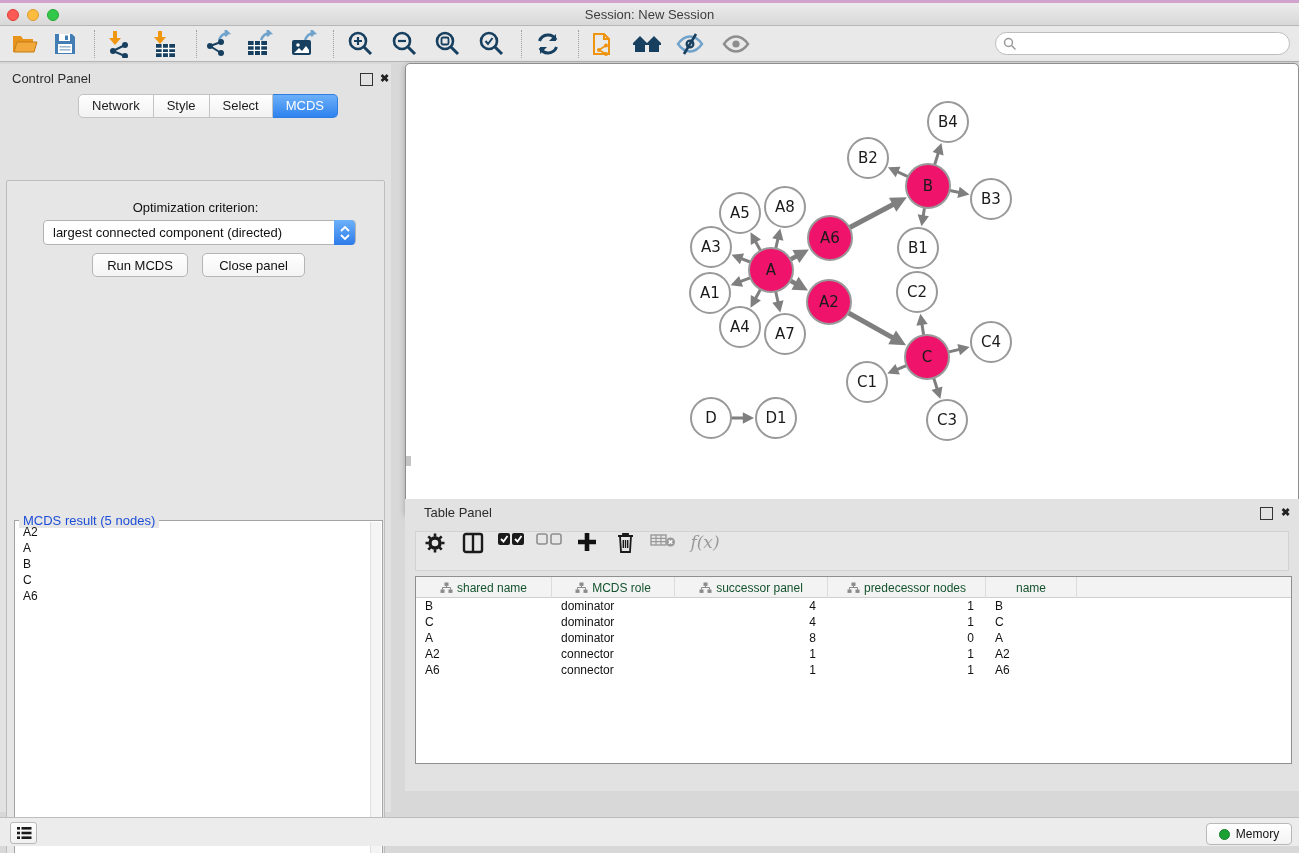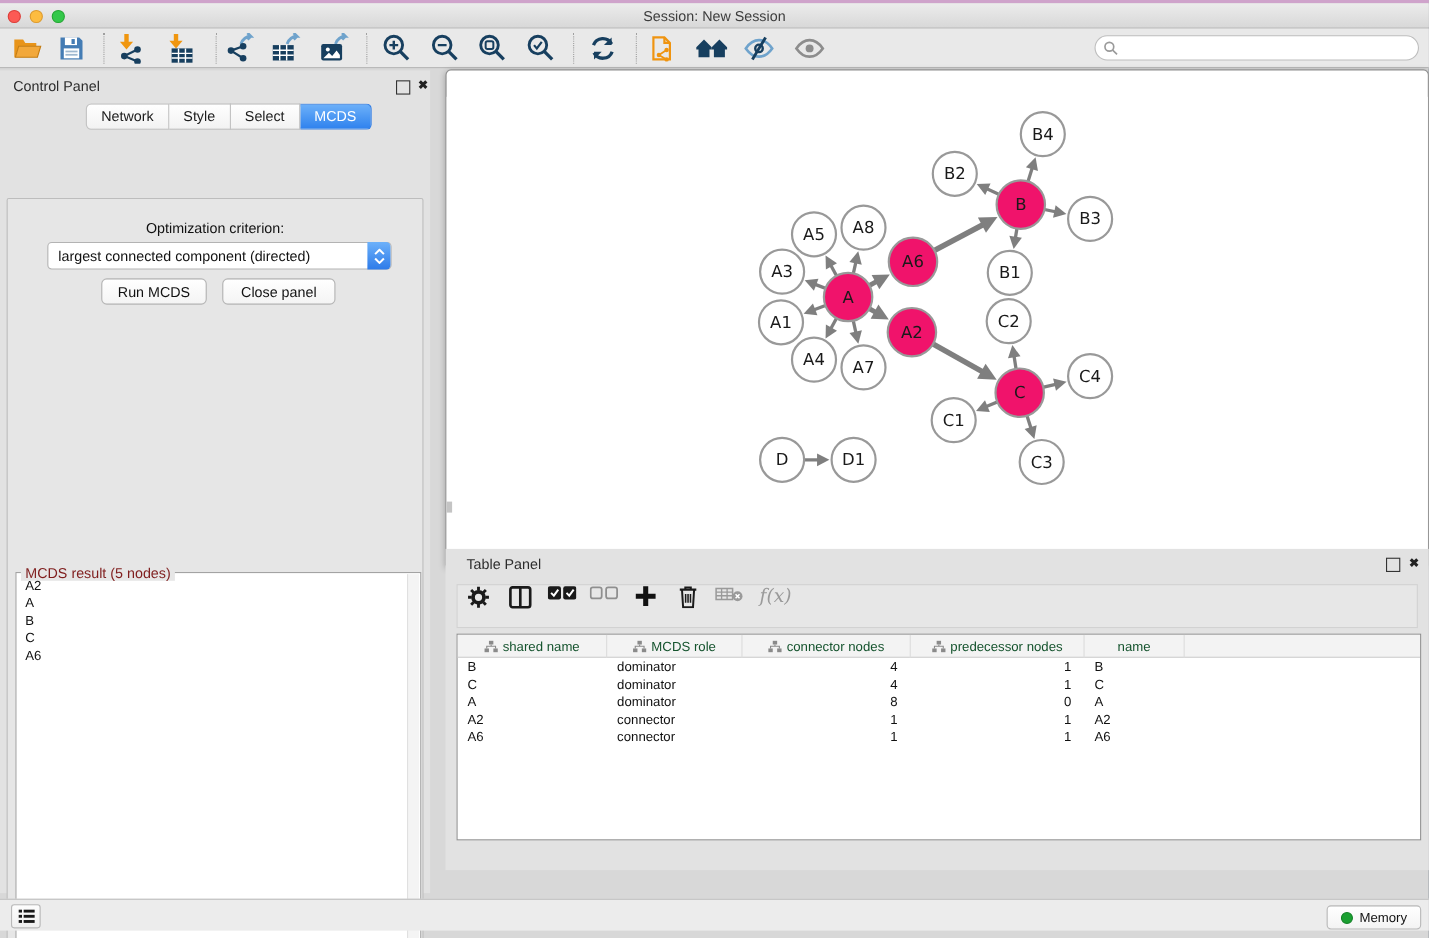--- a/index.html
+++ b/index.html
@@ -54,21 +54,21 @@
     background:linear-gradient(#6db1fa,#2d7be9); border-radius:0 4px 4px 0;
     display:flex; flex-direction:column; align-items:center; justify-content:center; }
   .dd-stepper svg { display:block; }
   .btn { position:absolute; height:24px; background:linear-gradient(#ffffff,#f4f4f4);
     border:1px solid #b5b5b5; border-radius:5px; font-size:13px; color:#111;
     display:flex; align-items:center; justify-content:center; font-family:"Liberation Sans",sans-serif; }
 
   .groupbox { position:absolute; left:14px; top:456px; width:369px; height:343px;
     border:1px solid #a3a3a3; background:#fff; }
   .groupbox-legend { position:absolute; left:4px; top:-8px; background:#e6e6e6;
-    padding:0 4px; font-size:13px; color:#7f1d1d; }
+    padding:0 4px; font-size:13px; color:#1d4ed8; }
   .mcds-list { position:absolute; left:1px; top:3px; width:355px; bottom:1px; overflow:hidden; }
   .mcds-item { font-size:12px; color:#111; padding-left:7px; height:16px; line-height:16px; }
   .mcds-scroll { position:absolute; right:1px; top:1px; width:11px; bottom:1px;
     background:#f4f4f4; border-left:1px solid #e0e0e0; }
 
   
   .net-window { position:absolute; left:405px; top:63px; width:894px; height:451px;
     border:1px solid #8e8e8e; border-radius:5px 5px 0 0; background:#fff;
     box-shadow:0 2px 6px rgba(0,0,0,0.25); }
   .net-titlebar { position:absolute; left:0; top:0; width:100%; height:23px;
@@ -479,21 +479,21 @@
           </div>
           <div class="dt-hcell" style="width: 153px;">
             <svg width="13" height="12" viewBox="0 0 13 12">
               <g fill="#8a8a8a">
                 <rect x="4.5" y="0.5" width="4" height="3.4"></rect>
                 <rect x="0.5" y="7.5" width="4" height="3.4"></rect>
                 <rect x="8.5" y="7.5" width="4" height="3.4"></rect>
               </g>
               <path d="M6.5 4v2M2.5 7.5v-2h8v2" fill="none" stroke="#8a8a8a"></path>
             </svg>
-            <span>connector nodes</span>
+            <span>successor panel</span>
           </div>
           <div class="dt-hcell" style="width: 158px;">
             <svg width="13" height="12" viewBox="0 0 13 12">
               <g fill="#8a8a8a">
                 <rect x="4.5" y="0.5" width="4" height="3.4"></rect>
                 <rect x="0.5" y="7.5" width="4" height="3.4"></rect>
                 <rect x="8.5" y="7.5" width="4" height="3.4"></rect>
               </g>
               <path d="M6.5 4v2M2.5 7.5v-2h8v2" fill="none" stroke="#8a8a8a"></path>
             </svg>

